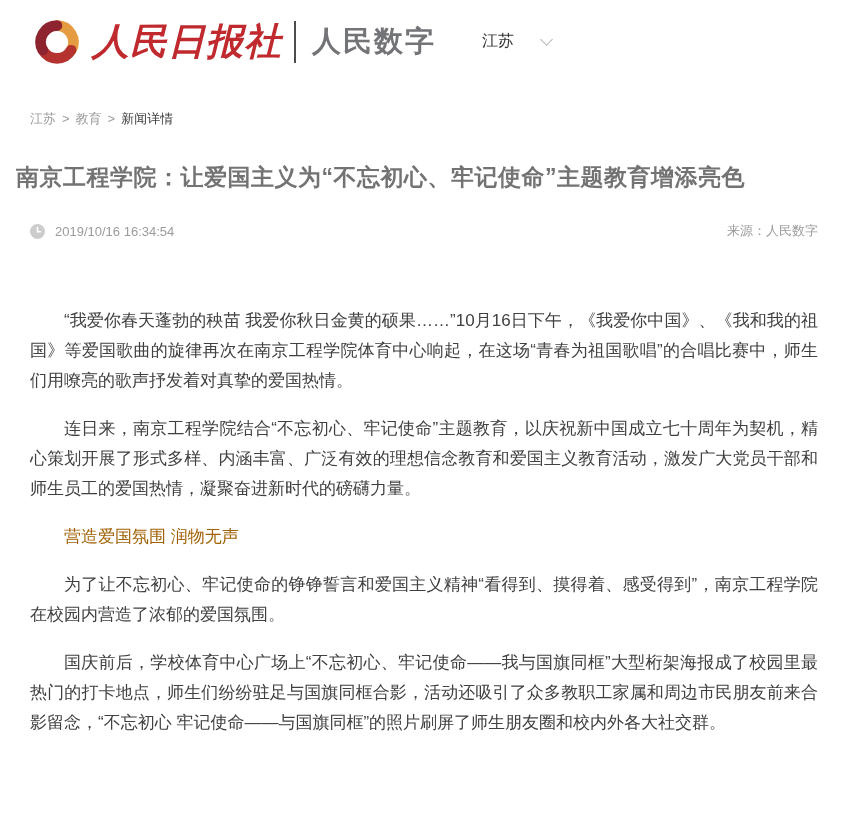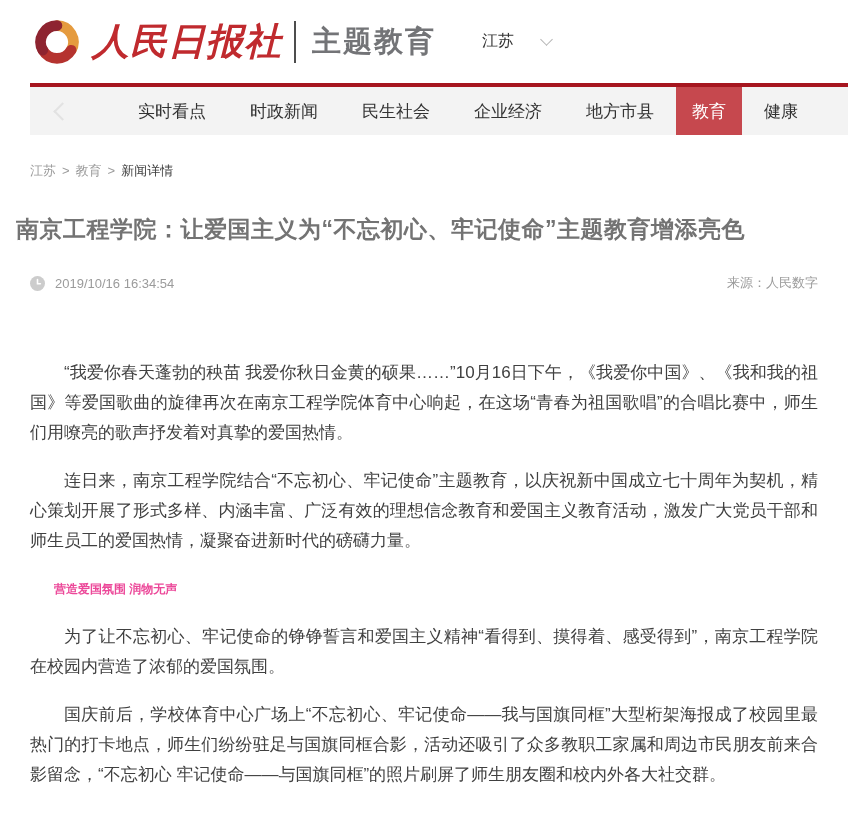--- a/index.html
+++ b/index.html
@@ -62,62 +62,48 @@
   .clock-icon { display:block; margin-right:10px; }
   .meta-source { margin-left:auto; }
 
   
   .article-body {
     margin:66px 30px 0; font-size:17px; line-height:30px; color:#404040;
     text-align:justify;
   }
   .article-body p { text-indent:2em; margin:0 0 18px; }
   .article-body h3 {
-    text-indent:2em; font-size:12px; line-height:30px; font-weight:bold;
-    color:#ec4899; margin:0 0 18px;
+    text-indent:2em; font-size:17px; line-height:30px; font-weight:normal;
+    color:#a16207; margin:0 0 18px;
   }
 </style>
 </head>
 <body>
 
 <div class="page">
 
   <header class="site-header">
     <div class="logo">
       <svg class="logo-mark" width="54" height="54" viewBox="0 0 56 56">
         <g fill="none" stroke-width="11" stroke-linecap="round">
           <path d="M28,11 A17,17 0 0 1 42.7,36.5" stroke="#e59b3f"></path>
           <path d="M42.7,36.5 A17,17 0 0 1 13.3,36.5" stroke="#b5332f"></path>
           <path d="M13.3,36.5 A17,17 0 0 1 28,11" stroke="#8e2430"></path>
         </g>
       </svg>
       <span class="masthead">人民日报社</span>
     </div>
     <span class="header-divider"></span>
-    <span class="brand">主题教育</span>
+    <span class="brand">人民数字</span>
     <div class="region-selector">
       <span class="region-label">江苏</span>
       <span class="caret-down"></span>
     </div>
   </header>
 
-  <nav class="primary-nav">
-    <span class="nav-chevron">
-      <i></i>
-    </span>
-    <div class="nav-items" id="nav-items">
-        <a class="nav-item">实时看点</a>
-        <a class="nav-item">时政新闻</a>
-        <a class="nav-item">民生社会</a>
-        <a class="nav-item">企业经济</a>
-        <a class="nav-item">地方市县</a>
-        <a class="nav-item active">教育</a>
-        <a class="nav-item">健康</a>
-      </div>
-  </nav>
 
   <div class="breadcrumb" id="breadcrumb"><a class="bc-item">江苏</a><span class="bc-sep">&gt;</span><a class="bc-item">教育</a><span class="bc-sep">&gt;</span><a class="bc-item current">新闻详情</a></div>
 
   <h1 class="article-title">南京工程学院：让爱国主义为“不忘初心、牢记使命”主题教育增添亮色</h1>
 
   <div class="article-meta">
     <svg class="clock-icon" width="15" height="15" viewBox="0 0 15 15">
       <circle cx="7.5" cy="7.5" r="7.5" fill="#cccccc"></circle>
       <path d="M7.5,3.6 L7.5,7.8 L10.4,7.8" stroke="#ffffff" stroke-width="1.6" fill="none" stroke-linecap="round"></path>
     </svg>

